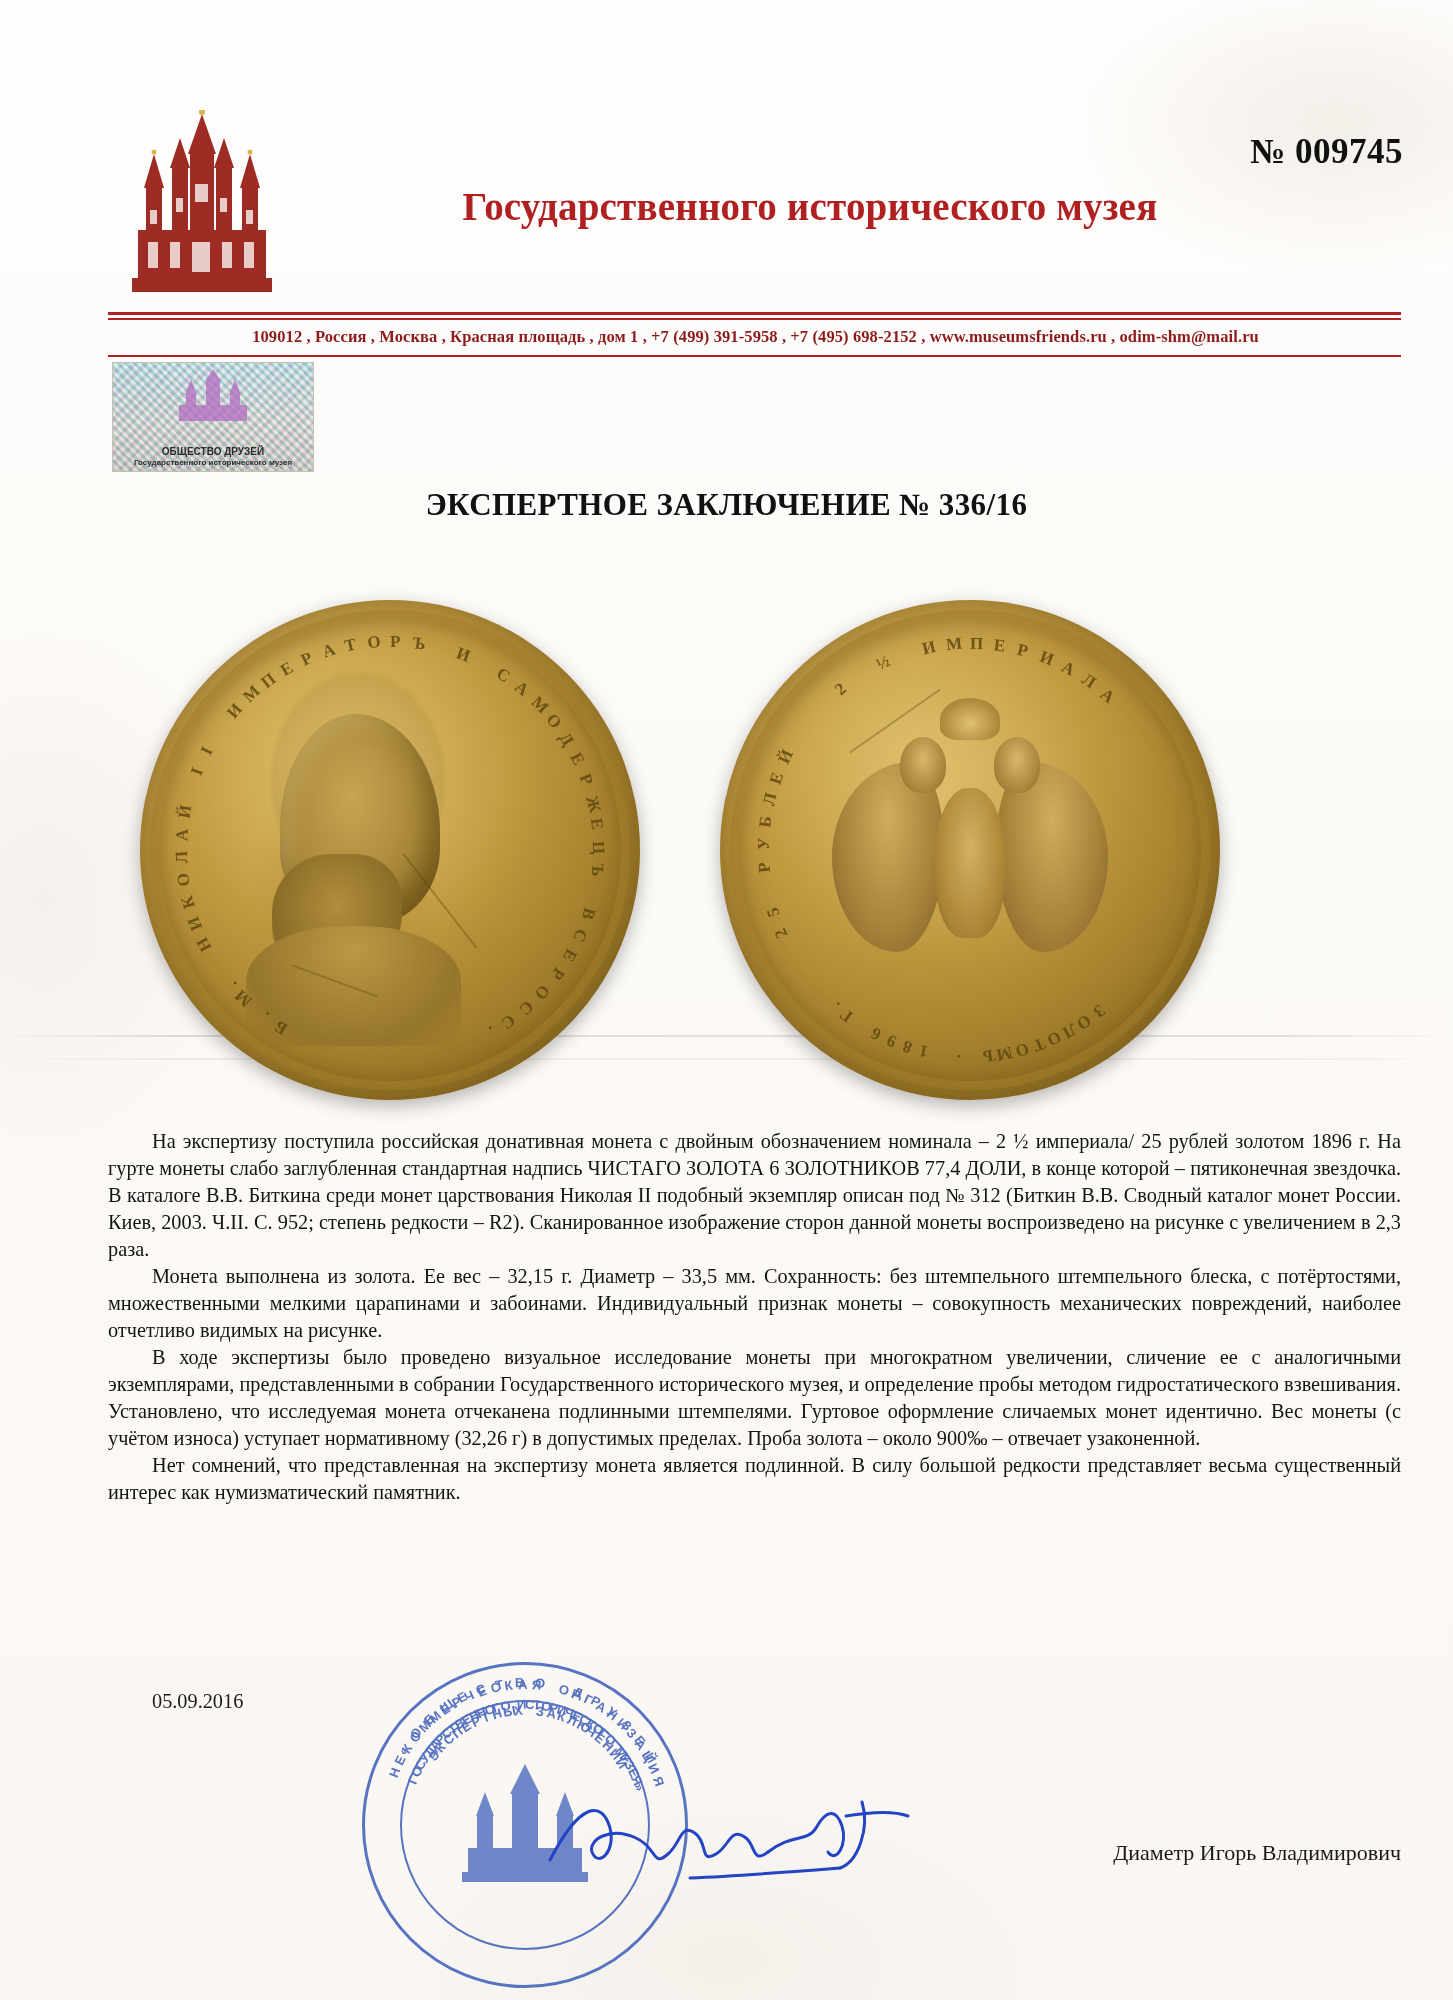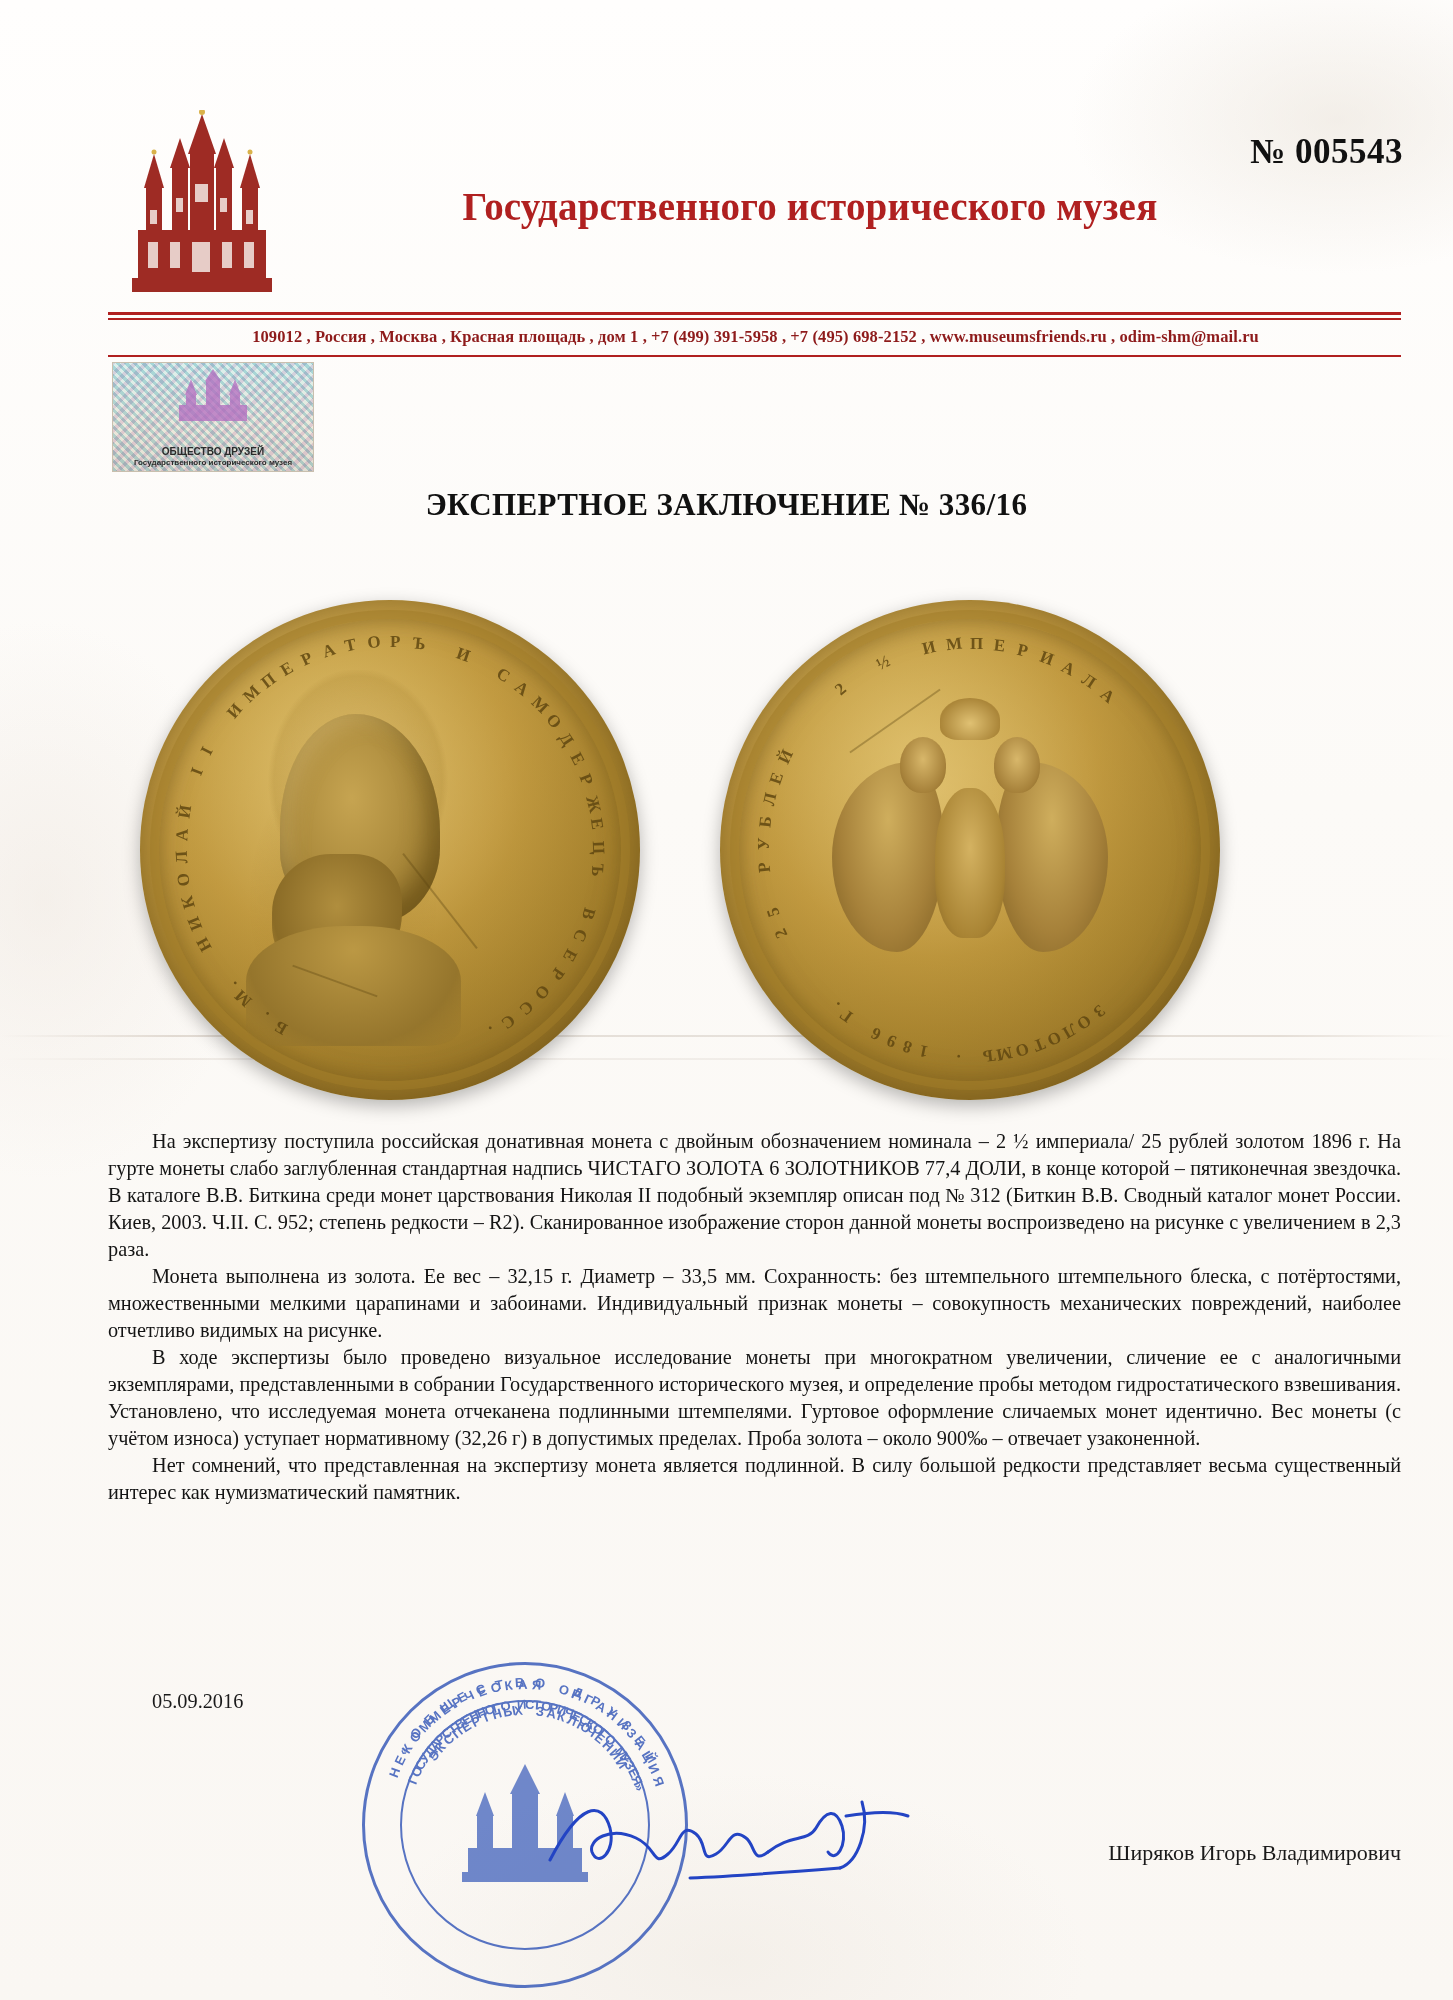--- a/index.html
+++ b/index.html
@@ -436,21 +436,21 @@
           <rect x="122" y="132" width="10" height="26"></rect>
         </g>
         <g fill="#d9b24a">
           <circle cx="80" cy="2" r="3"></circle>
           <circle cx="32" cy="42" r="2.5"></circle>
           <circle cx="128" cy="42" r="2.5"></circle>
         </g>
       </svg>
     </div>
 
-    <div class="doc-number">№ 005543</div>
+    <div class="doc-number">№ 009745</div>
 
     <div class="org-title">
       <span class="line2">Государственного исторического музея</span>
     </div>
 
     <div class="rule-double">
       <div class="r1"></div>
       <div class="r2"></div>
     </div>
 
@@ -607,21 +607,21 @@
     <p>Монета выполнена из золота. Ее вес – 32,15 г. Диаметр – 33,5 мм. Сохранность: без штемпельного штемпельного блеска, с потёртостями, множественными мелкими царапинами и забоинами. Индивидуальный признак монеты – совокупность механических повреждений, наиболее отчетливо видимых на рисунке.</p>
     <p>В ходе экспертизы было проведено визуальное исследование монеты при многократном увеличении, сличение ее с аналогичными экземплярами, представленными в собрании Государственного исторического музея, и определение пробы методом гидростатического взвешивания. Установлено, что исследуемая монета отчеканена подлинными штемпелями. Гуртовое оформление сличаемых монет идентично. Вес монеты (с учётом износа) уступает нормативному (32,26 г) в допустимых пределах. Проба золота – около 900‰ – отвечает узаконенной.</p>
     <p>Нет сомнений, что представленная на экспертизу монета является подлинной. В силу большой редкости представляет весьма существенный интерес как нумизматический памятник.</p>
   </div>
 
   <div class="sig-date">05.09.2016</div>
 
   <div class="sig-role">
   </div>
 
-  <div class="sig-name">Ширяков Игорь Владимирович</div>
+  <div class="sig-name">Диаметр Игорь Владимирович</div>
 
   <div class="stamp">
     <div class="ring-outer"></div>
     <div class="ring-inner"></div>
     <div class="stamp-arc">
         <span style="transform: rotate(-70deg) translate(0px, -148px) rotate(0deg);">Н</span>
         <span style="transform: rotate(-64.4deg) translate(0px, -148px) rotate(0deg);">Е</span>
         <span style="transform: rotate(-58.8deg) translate(0px, -148px) rotate(0deg);">К</span>
         <span style="transform: rotate(-53.2deg) translate(0px, -148px) rotate(0deg);">О</span>
         <span style="transform: rotate(-47.6deg) translate(0px, -148px) rotate(0deg);">М</span>

